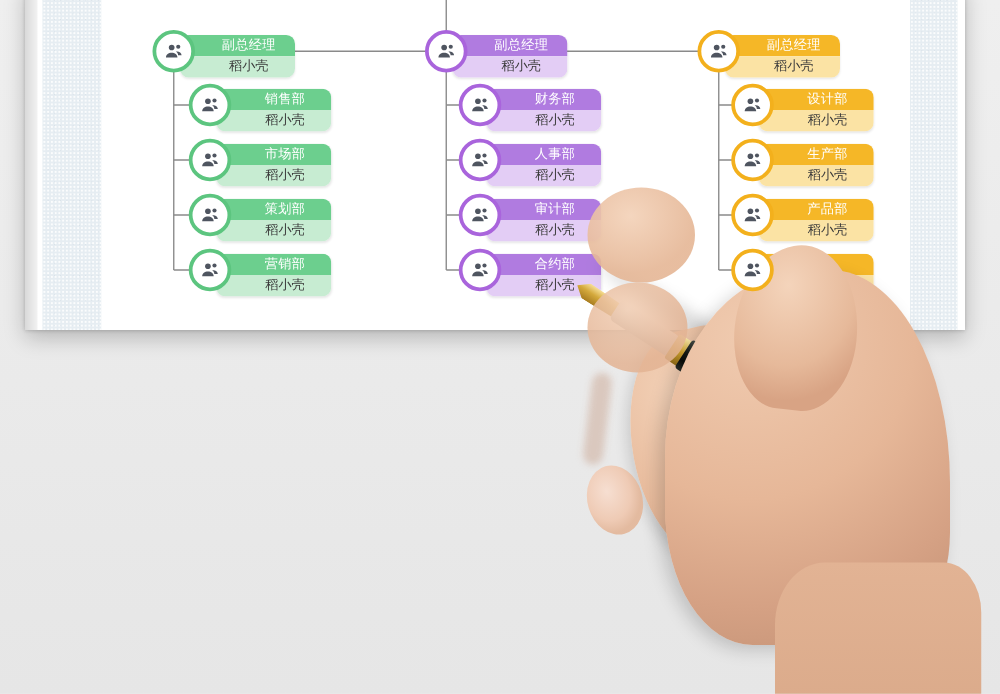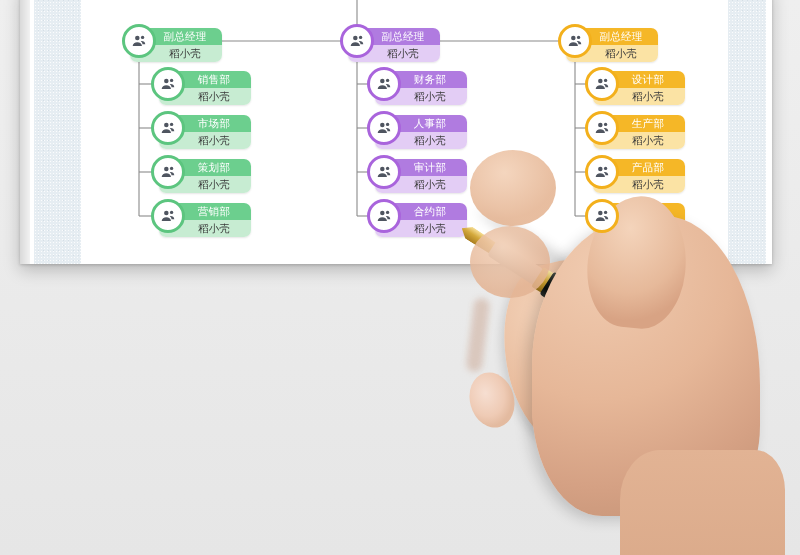--- a/index.html
+++ b/index.html
@@ -31,21 +31,21 @@
     background-position:0 0, 2px 2px;}
   #strip-left{left:34px;width:47px;}
   #strip-right{left:728px;width:38px;}
 
   
   #chart{position:absolute;left:20px;top:-14px;width:752px;height:278px;overflow:hidden;}
   #links{position:absolute;left:0;top:0;width:752px;height:278px;}
 
   
   .node{position:absolute;display:block;}
-  .card{position:absolute;left:8px;top:4px;width:92px;height:34px;
+  .card{position:absolute;left:22px;top:4px;width:92px;height:34px;
     border-radius:7px;overflow:hidden;
     box-shadow:0 1px 2px rgba(0,0,0,.10);}
   .card .ttl{height:17px;line-height:17px;text-align:center;
     font-size:10.5px;color:#ffffff;padding-left:18px;
     letter-spacing:.3px;}
   .card .nm{height:34px;line-height:17px;text-align:center;
     font-size:10.5px;color:#3a3a3a;padding-left:18px;}
   .av{position:absolute;left:0;top:0;width:34px;height:34px;border-radius:50%;
     background:#ffffff;border:3px solid #ccc;box-sizing:border-box;
     display:flex;align-items:center;justify-content:center;z-index:3;}

